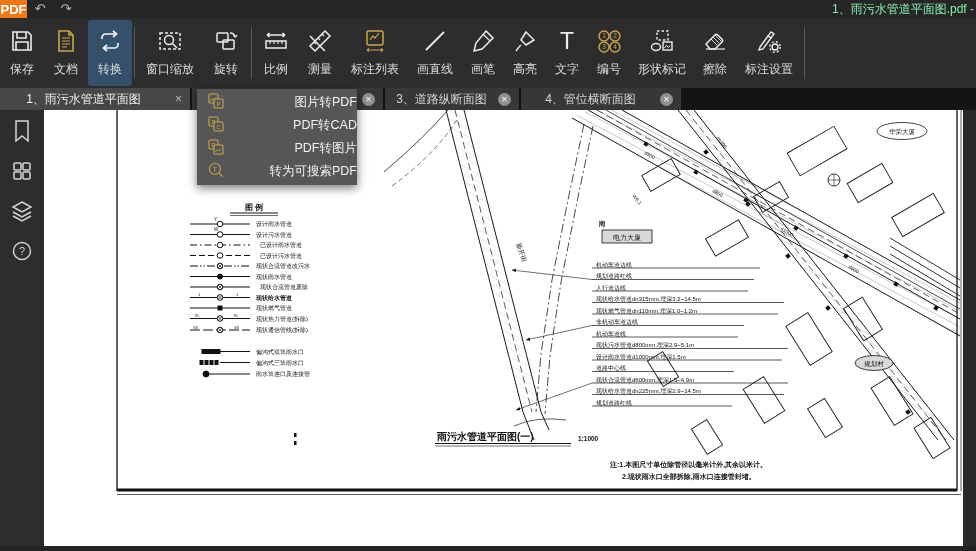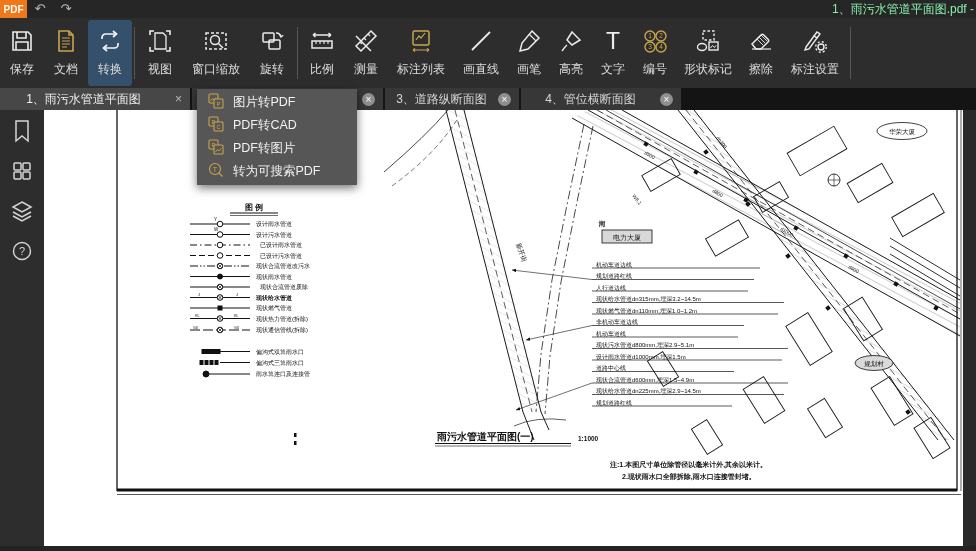--- a/index.html
+++ b/index.html
@@ -1,20 +1,20 @@
 <!DOCTYPE html>
 <html><head>
 <meta charset="utf-8">
 <style>
   html,body{margin:0;padding:0;background:#1a1a1a;}
   .app{position:relative;width:976px;height:551px;overflow:hidden;background:#2b2b2b;
        font-family:"Liberation Sans","DejaVu Sans",sans-serif;-webkit-font-smoothing:antialiased;}
   
   .titlebar{position:absolute;left:0;top:0;width:976px;height:18px;background:#262626;display:flex;align-items:center;}
-  .logo{width:27px;height:18px;background:#f07818;color:#fff;font-weight:bold;font-size:10px;
+  .logo{width:27px;height:18px;background:#f07818;color:#fff;font-weight:bold;font-size:13px;
         display:flex;align-items:center;justify-content:center;letter-spacing:0;}
   .histbtn{color:#b5b5b5;font-size:13px;line-height:18px;width:26px;text-align:center;cursor:pointer;}
   .doc-title{margin-left:auto;color:#86efac;font-size:12px;white-space:nowrap;padding-right:2px;}
   
   .toolbar{position:absolute;left:0;top:18px;width:976px;height:70px;background:#2d2d2d;
            display:flex;align-items:center;}
   .tbtn{height:66px;display:flex;flex-direction:column;align-items:center;justify-content:center;
         gap:3px;border-radius:3px;cursor:pointer;flex:0 0 auto;}
   .tbtn .lbl{color:#dedede;font-size:12px;white-space:nowrap;}
   .tbtn.active{background:#35506b;}
@@ -33,21 +33,21 @@
            display:flex;flex-direction:column;align-items:center;padding-top:10px;box-sizing:border-box;gap:14px;}
   .sbtn{width:26px;height:26px;display:flex;align-items:center;justify-content:center;cursor:pointer;}
   
   .content{position:absolute;left:44px;top:110px;width:919px;height:436px;background:#ffffff;overflow:hidden;}
   .vscroll{position:absolute;left:963px;top:110px;width:13px;height:436px;background:#292929;}
   .bottombar{position:absolute;left:0;top:546px;width:976px;height:5px;background:#232323;}
   
   .menu{position:absolute;left:197px;top:89px;width:160px;background:#565656;z-index:50;
         box-shadow:0 3px 9px rgba(0,0,0,.55);padding:2px 0;}
   .mitem{height:23px;display:flex;align-items:center;gap:9px;padding-left:11px;cursor:pointer;
-         color:#f2f2f2;font-size:12.5px;white-space:nowrap;}
+         color:#f2f2f2;font-size:12.5px;white-space:nowrap;justify-content:space-between;}
   svg text{font-family:"Liberation Sans","DejaVu Sans",sans-serif;}
 </style>
 </head>
 <body>
 
 <div class="app">
 
   <div class="titlebar">
     <div class="logo">PDF</div>
     <div class="histbtn">↶</div>
@@ -76,27 +76,20 @@
     <div class="tbtn active" style="width:44px">
       <span><svg width="26" height="26" viewBox="0 0 26 26" fill="none" stroke="#f2f2f2" stroke-width="1.7">
             <path d="M5 11V9.5A3.5 3.5 0 0 1 8.5 6H19"></path>
             <path d="M16 3l3.5 3L16 9"></path>
             <path d="M21 15v1.5a3.5 3.5 0 0 1-3.5 3.5H7"></path>
             <path d="M10 23l-3.5-3L10 17"></path>
           </svg></span>
       <span class="lbl">转换</span>
     </div>
     <div class="vsep"></div>
-    <div class="tbtn" style="width:46px">
-      <span><svg width="26" height="26" viewBox="0 0 26 26" fill="none" stroke="#ececec" stroke-width="1.6">
-            <path d="M3 7V3h4M23 7V3h-4M3 19v4h4M23 19v4h-4"></path>
-            <path d="M8 5h8l3 3v13H8z" stroke-width="1.3"></path>
-          </svg></span>
-      <span class="lbl">视图</span>
-    </div>
     <div class="tbtn" style="width:66px">
       <span><svg width="26" height="26" viewBox="0 0 26 26" fill="none" stroke="#ececec" stroke-width="1.5">
             <rect x="3" y="5" width="20" height="16" stroke-dasharray="3 2"></rect>
             <circle cx="12" cy="12" r="4.5"></circle>
             <path d="M15.5 15.5L20 20"></path>
           </svg></span>
       <span class="lbl">窗口缩放</span>
     </div>
     <div class="tbtn" style="width:46px">
       <span><svg width="26" height="26" viewBox="0 0 26 26" fill="none" stroke="#ececec" stroke-width="1.5">

